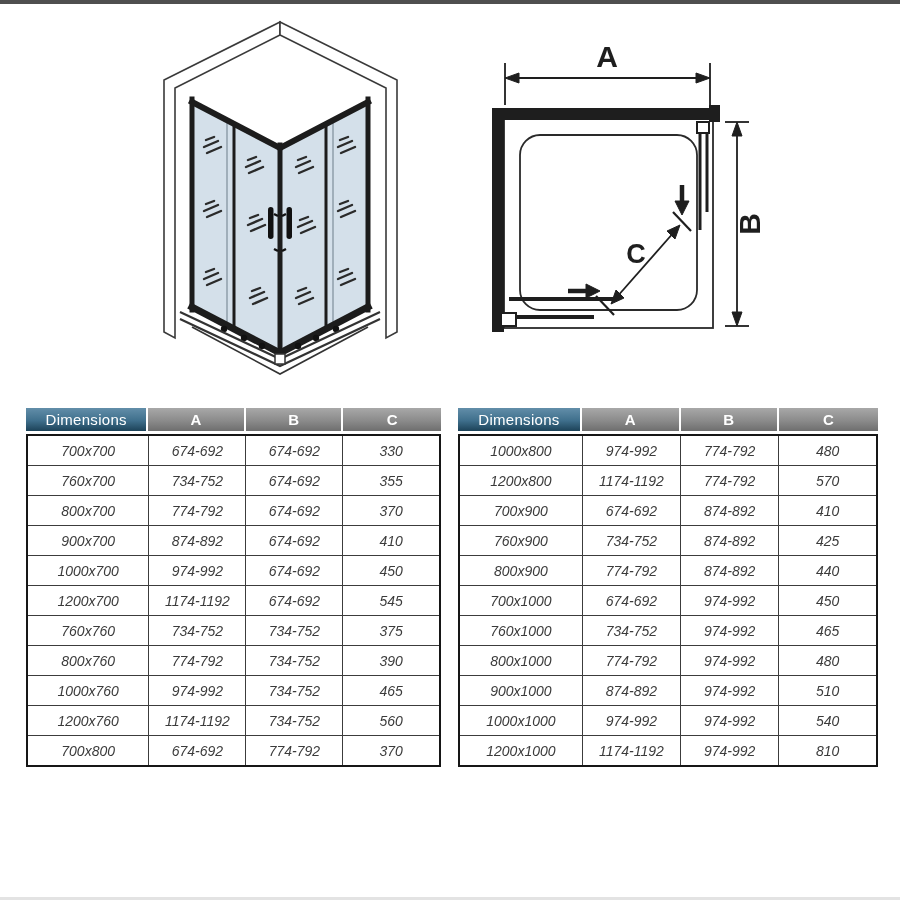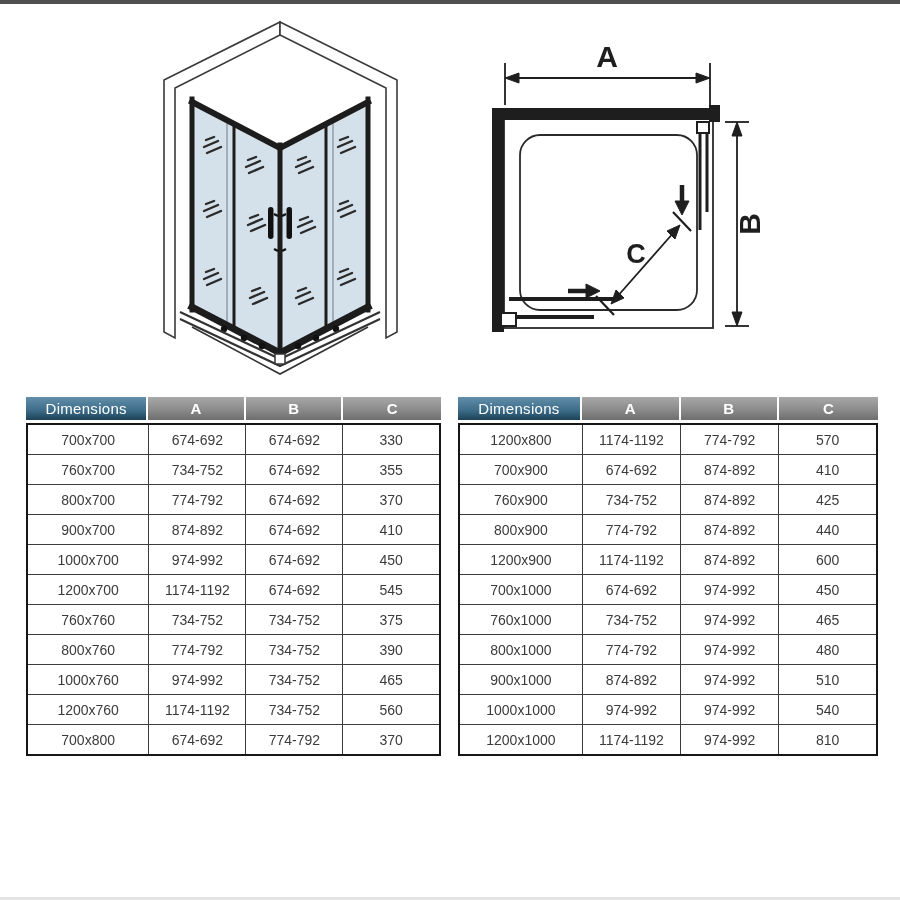--- a/index.html
+++ b/index.html
@@ -6,37 +6,37 @@
   body{
     width:900px;height:900px;position:relative;background:#ffffff;
     font-family:"Liberation Sans","DejaVu Sans",sans-serif;overflow:hidden;
   }
   .top-strip{position:absolute;left:0;top:0;width:900px;height:4px;background:#4f4f4f;}
   .bottom-strip{position:absolute;left:0;bottom:0;width:900px;height:3px;background:#e3e3e3;}
 
   .diagram-3d{position:absolute;left:112px;top:2px;width:320px;height:385px;}
   .diagram-plan{position:absolute;left:470px;top:15px;width:340px;height:355px;}
 
-  .dim-table{position:absolute;top:397px;border-radius:30px;}
+  .dim-table{position:absolute;top:408px;border-radius:30px;}
   .dim-table.tbl-left{left:26px;width:415px;}
   .dim-table.tbl-right{left:458px;width:420px;}
 
   .tbl-header{display:grid;grid-template-columns:29.5% 23.5% 23.5% 23.5%;height:23px;}
   .hcell{
     display:flex;align-items:center;justify-content:center;
     color:#ffffff;font-size:15px;letter-spacing:.3px;
     border-right:2px solid #ffffff;box-sizing:border-box;
   }
   .hcell:last-child{border-right:none;}
   .hcell.blue{background:linear-gradient(180deg,#628ea9 0%,#3f6f8c 55%,#1c4258 100%);}
   .hcell.gray{background:linear-gradient(180deg,#a8a8a8 0%,#8b8b8b 55%,#6e6e6e 100%);font-weight:bold;}
 
   table.body{
     width:100%;border-collapse:collapse;margin-top:3px;
-    border:2px solid #161616;table-layout:fixed;
+    border:2px solid #161616;table-layout:fixed;font-style:italic;
   }
   table.body td{
     border:1px solid #3c3c3c;height:29px;text-align:center;vertical-align:middle;
     font-size:14px;color:#3b3b3b;padding:0;background:#ffffff;
   }
   svg{display:block;}
   svg text{font-family:"Liberation Sans","DejaVu Sans",sans-serif;}
 </style>
 </head>
 <body>
@@ -312,20 +312,26 @@
   </div>
   <table class="body">
     <colgroup>
         <col style="width:29.5%">
         <col style="width:23.5%">
         <col style="width:23.5%">
         <col style="width:23.5%">
       </colgroup>
     <tbody>
         <tr>
+          <td>1000x800</td>
+          <td>974-992</td>
+          <td>774-792</td>
+          <td>480</td>
+        </tr>
+        <tr>
           <td>1200x800</td>
           <td>1174-1192</td>
           <td>774-792</td>
           <td>570</td>
         </tr>
         <tr>
           <td>700x900</td>
           <td>674-692</td>
           <td>874-892</td>
           <td>410</td>
@@ -334,26 +340,20 @@
           <td>760x900</td>
           <td>734-752</td>
           <td>874-892</td>
           <td>425</td>
         </tr>
         <tr>
           <td>800x900</td>
           <td>774-792</td>
           <td>874-892</td>
           <td>440</td>
-        </tr>
-        <tr>
-          <td>1200x900</td>
-          <td>1174-1192</td>
-          <td>874-892</td>
-          <td>600</td>
         </tr>
         <tr>
           <td>700x1000</td>
           <td>674-692</td>
           <td>974-992</td>
           <td>450</td>
         </tr>
         <tr>
           <td>760x1000</td>
           <td>734-752</td>

